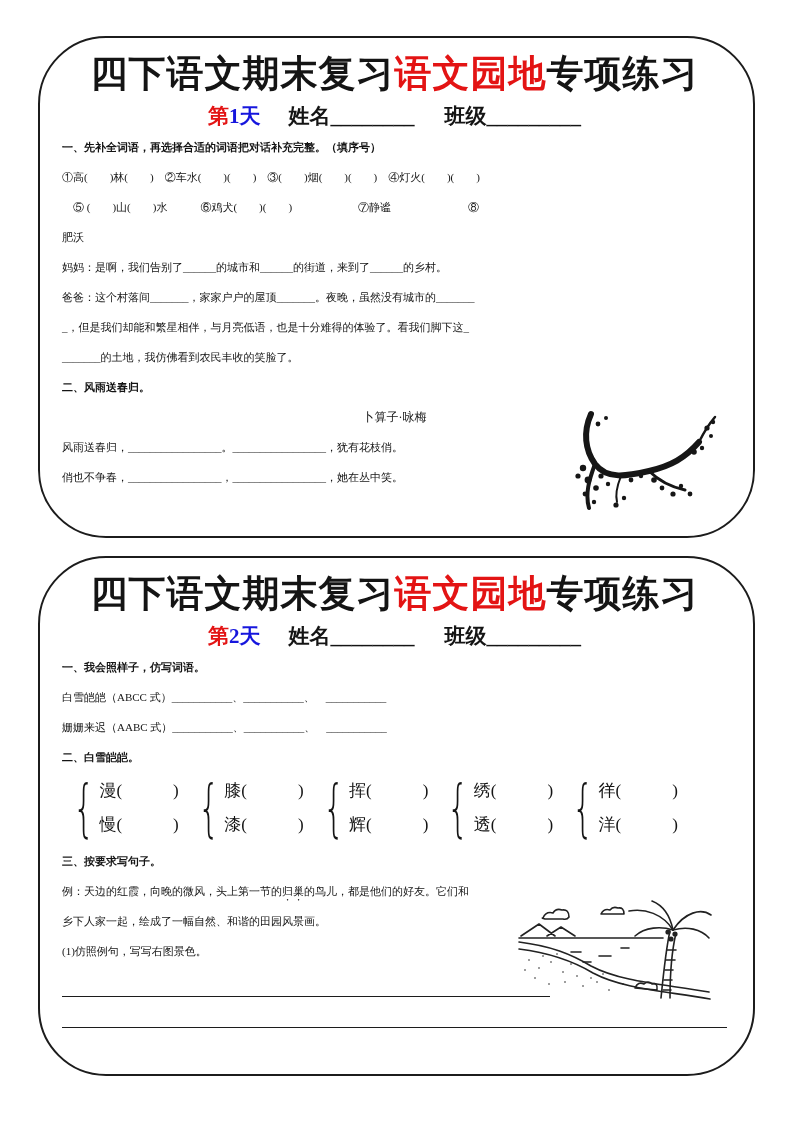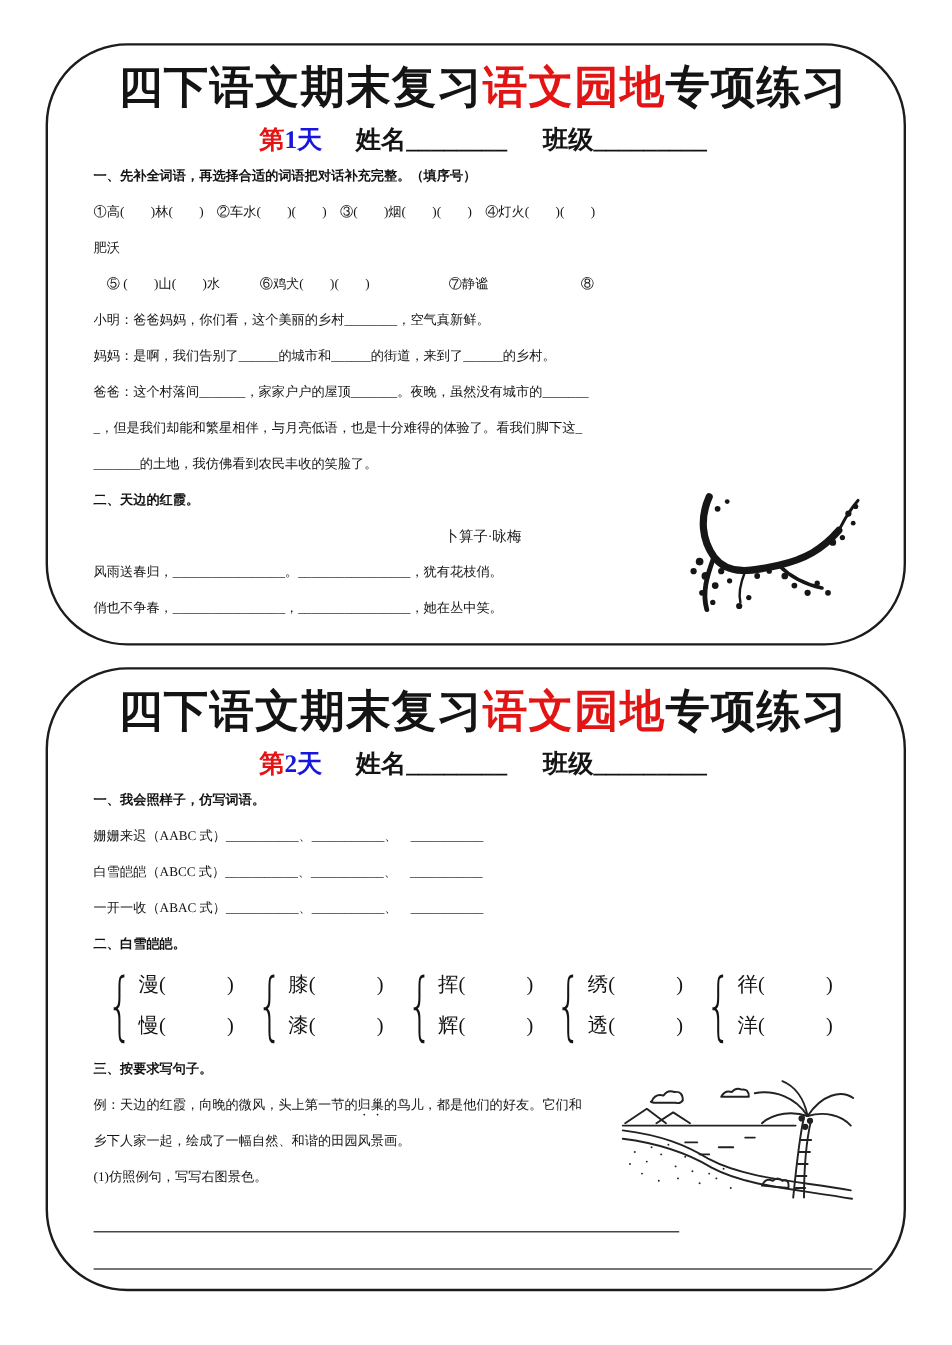--- a/index.html
+++ b/index.html
@@ -4,21 +4,21 @@
 <style>
   html,body{margin:0;padding:0;}
   body{
     width:793px;height:1121px;background:#ffffff;position:relative;
     font-family:"Liberation Serif","DejaVu Serif",serif;color:#141414;
     -webkit-font-smoothing:antialiased;
   }
   .panel{
     position:absolute;left:38px;width:717px;box-sizing:border-box;
     border:2.5px solid #1c1c1c;border-radius:68px;
-    padding:10px 26px 8px 38px;overflow:hidden;background:#fff;
+    padding:10px 26px 8px 22px;overflow:hidden;background:#fff;
   }
   #panel1{top:36px;height:502px;}
   #panel2{top:556px;height:520px;}
   .title{
     text-align:center;font-size:37px;font-weight:bold;letter-spacing:1px;
     line-height:52px;white-space:nowrap;
   }
   .title .hl{color:#e31414;}
   .subheader{
     text-align:center;font-size:21px;font-weight:bold;line-height:32px;
@@ -56,29 +56,28 @@
 <div class="panel" id="panel1">
   <div class="rel">
     <div class="title"><span>四下语文期末复习</span><span class="hl">语文园地</span><span>专项练习</span></div>
 
     <div class="subheader">
       <span class="day"><span class="day-first">第</span><span class="day-rest">1天</span></span><span>姓名</span><span class="hdr-blank">________</span><span class="hdr-gap"></span><span>班级</span><span class="hdr-blank">_________</span>
     </div>
 
     <div class="line bold">一、先补全词语，再选择合适的词语把对话补充完整。（填序号）</div>
     <div class="line">①高(　　)林(　　)　②车水(　　)(　　)　③(　　)烟(　　)(　　)　④灯火(　　)(　　)</div>
+    <div class="line">　⑤ (　　)山(　　)水　　　⑥鸡犬(　　)(　　)　　　　　　⑦静谧　　　　　　　⑧</div>
     <div class="line">肥沃</div>
-    <div class="line">　⑤ (　　)山(　　)水　　　⑥鸡犬(　　)(　　)　　　　　　⑦静谧　　　　　　　⑧</div>
-    <div class="line">小明：爸爸妈妈，你们看，这个美丽的乡村________，空气真新鲜。</div>
     <div class="line">妈妈：是啊，我们告别了______的城市和______的街道，来到了______的乡村。</div>
     <div class="line">爸爸：这个村落间_______，家家户户的屋顶_______。夜晚，虽然没有城市的_______</div>
     <div class="line">_，但是我们却能和繁星相伴，与月亮低语，也是十分难得的体验了。看我们脚下这_</div>
     <div class="line">_______的土地，我仿佛看到农民丰收的笑脸了。</div>
 
-    <div class="line bold">二、天边的红霞。</div>
+    <div class="line bold">二、风雨送春归。</div>
     <div class="line center poem-title">卜算子·咏梅</div>
     <div class="line">风雨送春归，_________________。_________________，犹有花枝俏。</div>
     <div class="line">俏也不争春，_________________，_________________，她在丛中笑。</div>
 
     <svg class="illus" id="plum-illustration" width="160" height="118" viewBox="0 0 160 118">
       <g fill="none" stroke="#161616" stroke-linecap="round">
         <path d="M30,8 C22,26 24,44 34,58 C46,74 66,70 88,65 C110,60 124,52 138,36" stroke-width="6"></path>
         <path d="M34,58 C28,74 24,88 28,102" stroke-width="4"></path>
         <path d="M88,65 C98,75 110,81 124,84" stroke-width="3"></path>
         <path d="M138,36 C143,26 148,18 154,11" stroke-width="2.5"></path>
@@ -116,23 +115,22 @@
 
 <div class="panel" id="panel2">
   <div class="rel">
     <div class="title"><span>四下语文期末复习</span><span class="hl">语文园地</span><span>专项练习</span></div>
 
     <div class="subheader">
       <span class="day"><span class="day-first">第</span><span class="day-rest">2天</span></span><span>姓名</span><span class="hdr-blank">________</span><span class="hdr-gap"></span><span>班级</span><span class="hdr-blank">_________</span>
     </div>
 
     <div class="line bold">一、我会照样子，仿写词语。</div>
+    <div class="line">白雪皑皑（ABCC 式）___________、___________、　___________</div>
     <div class="line">姗姗来迟（AABC 式）___________、___________、　___________</div>
-    <div class="line">白雪皑皑（ABCC 式）___________、___________、　___________</div>
-    <div class="line">一开一收（ABAC 式）___________、___________、　___________</div>
 
     <div class="line bold">二、白雪皑皑。</div>
 
     <div class="brace-row">
       <div class="brace-group">
         <span class="brace">{</span>
         <span class="brace-cells">
           <span>漫(　　　)</span>
           <span>慢(　　　)</span>
         </span>

